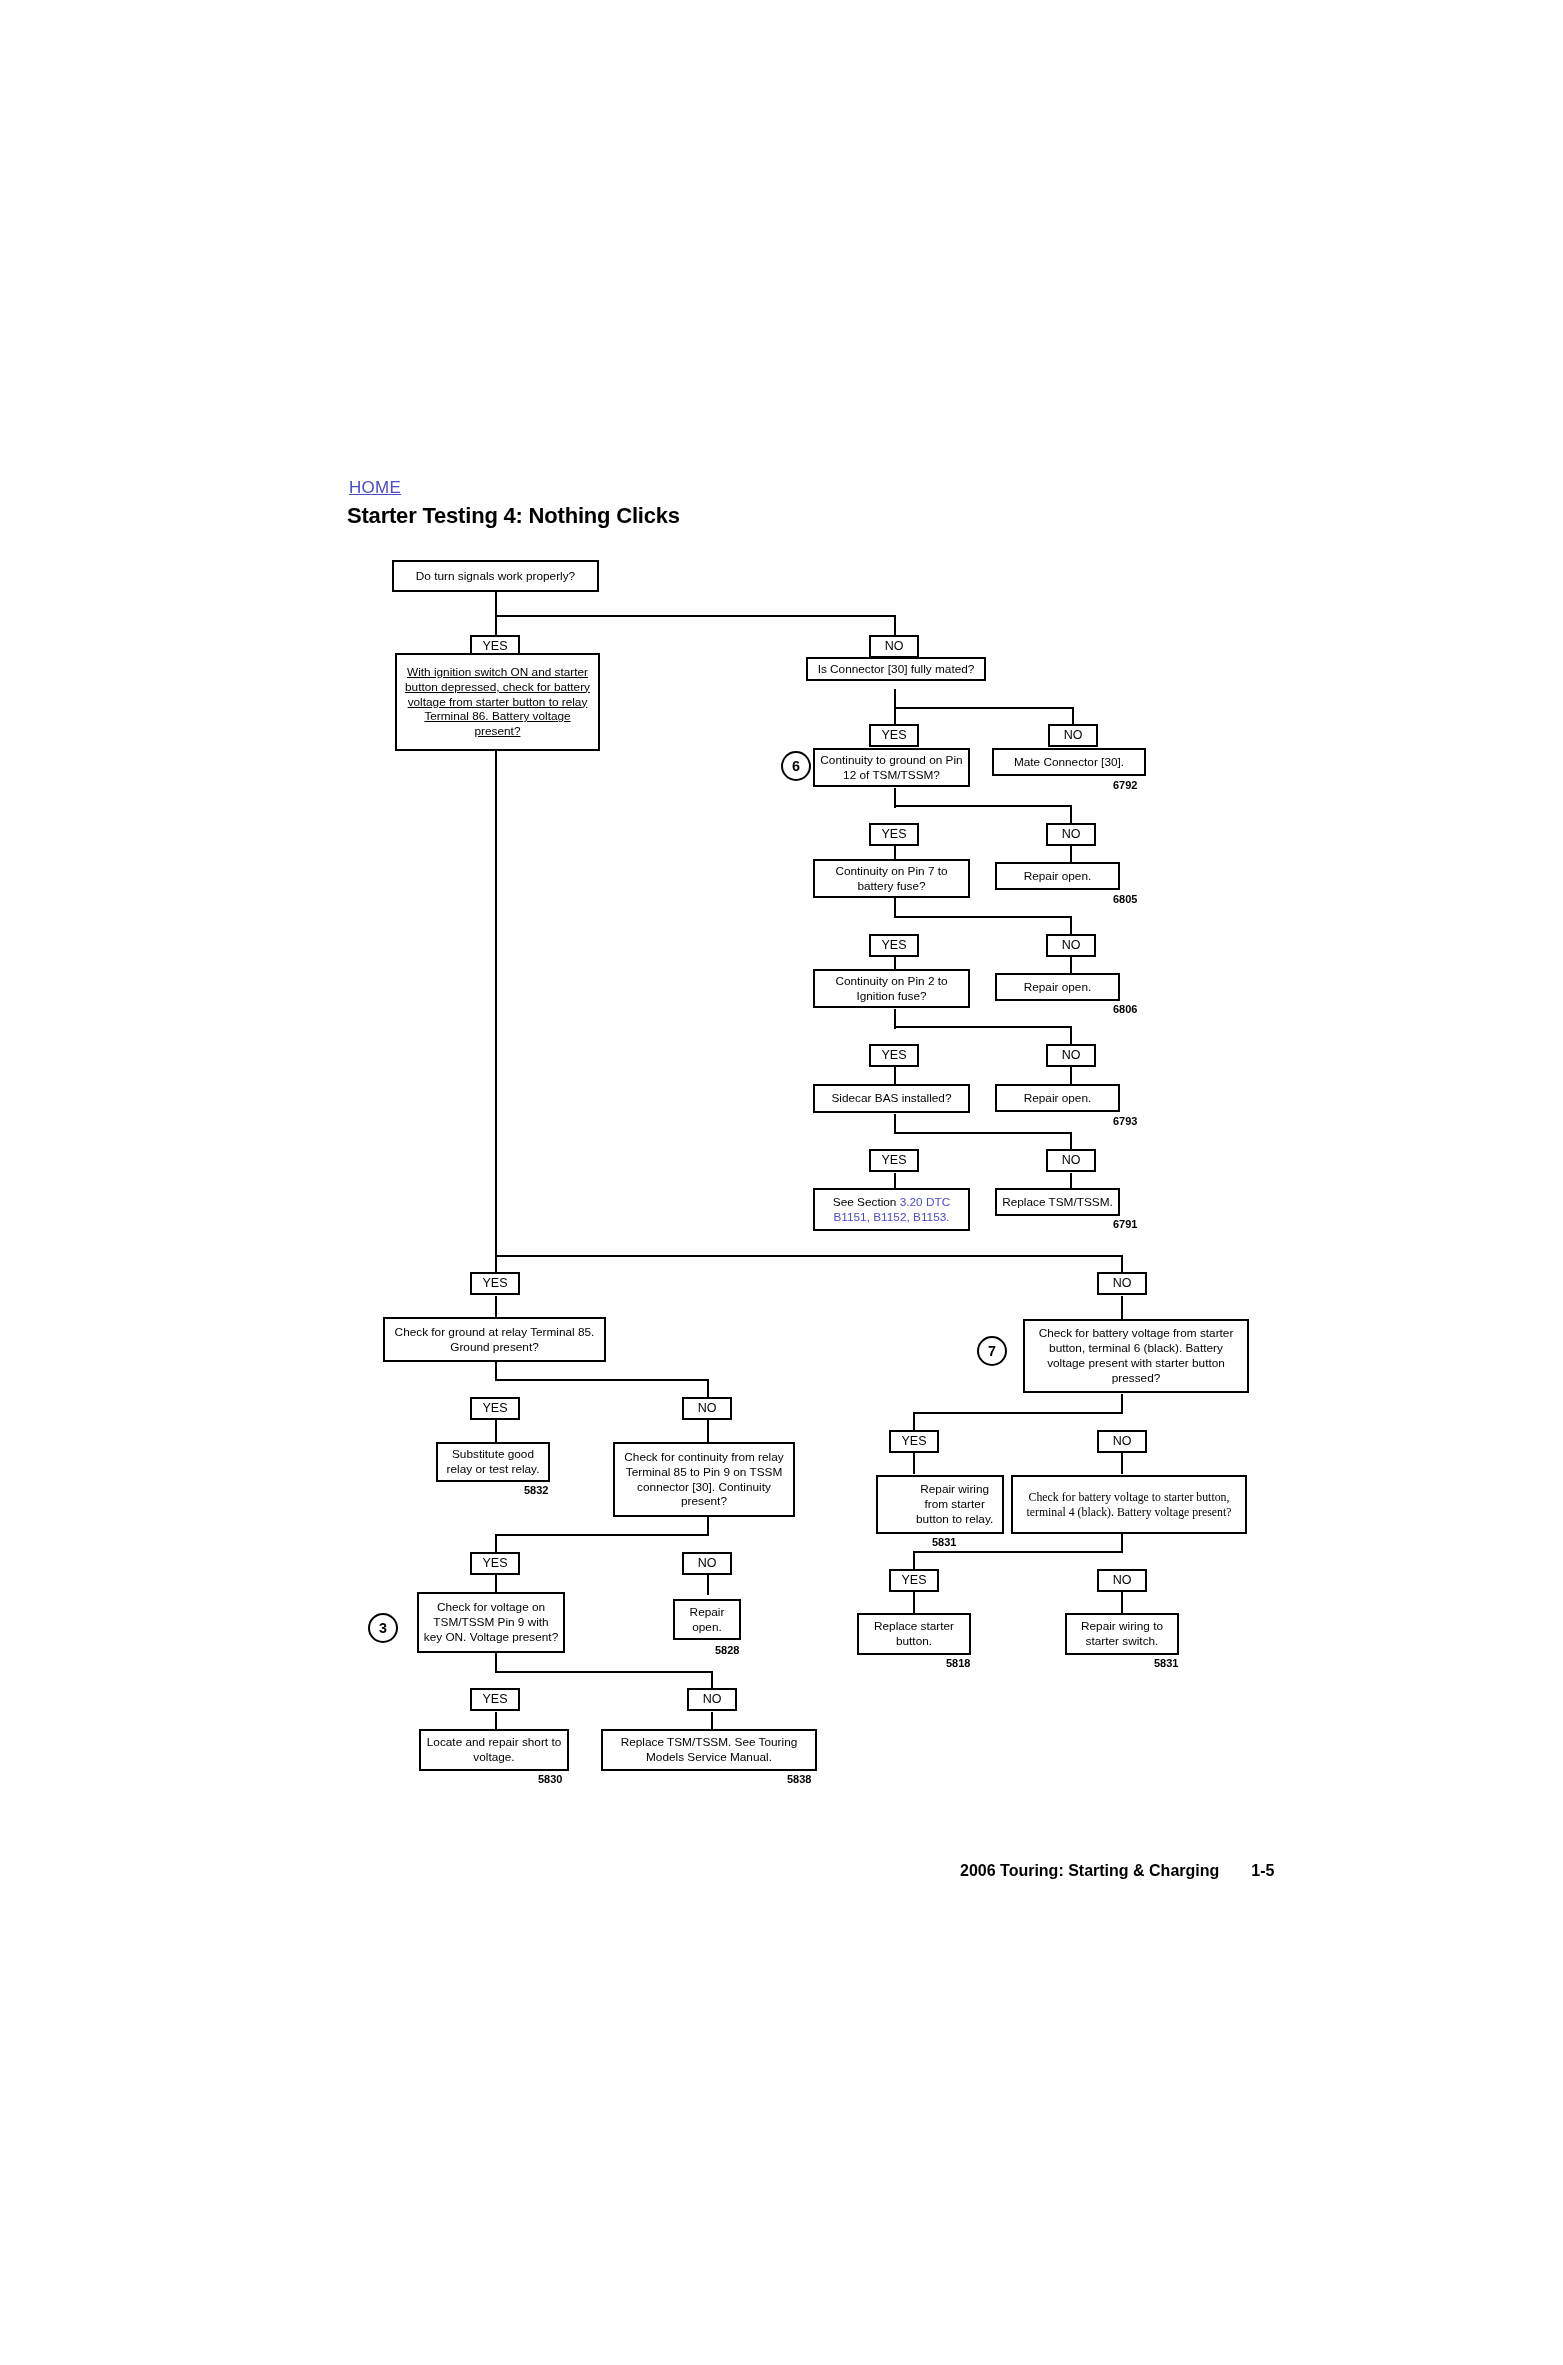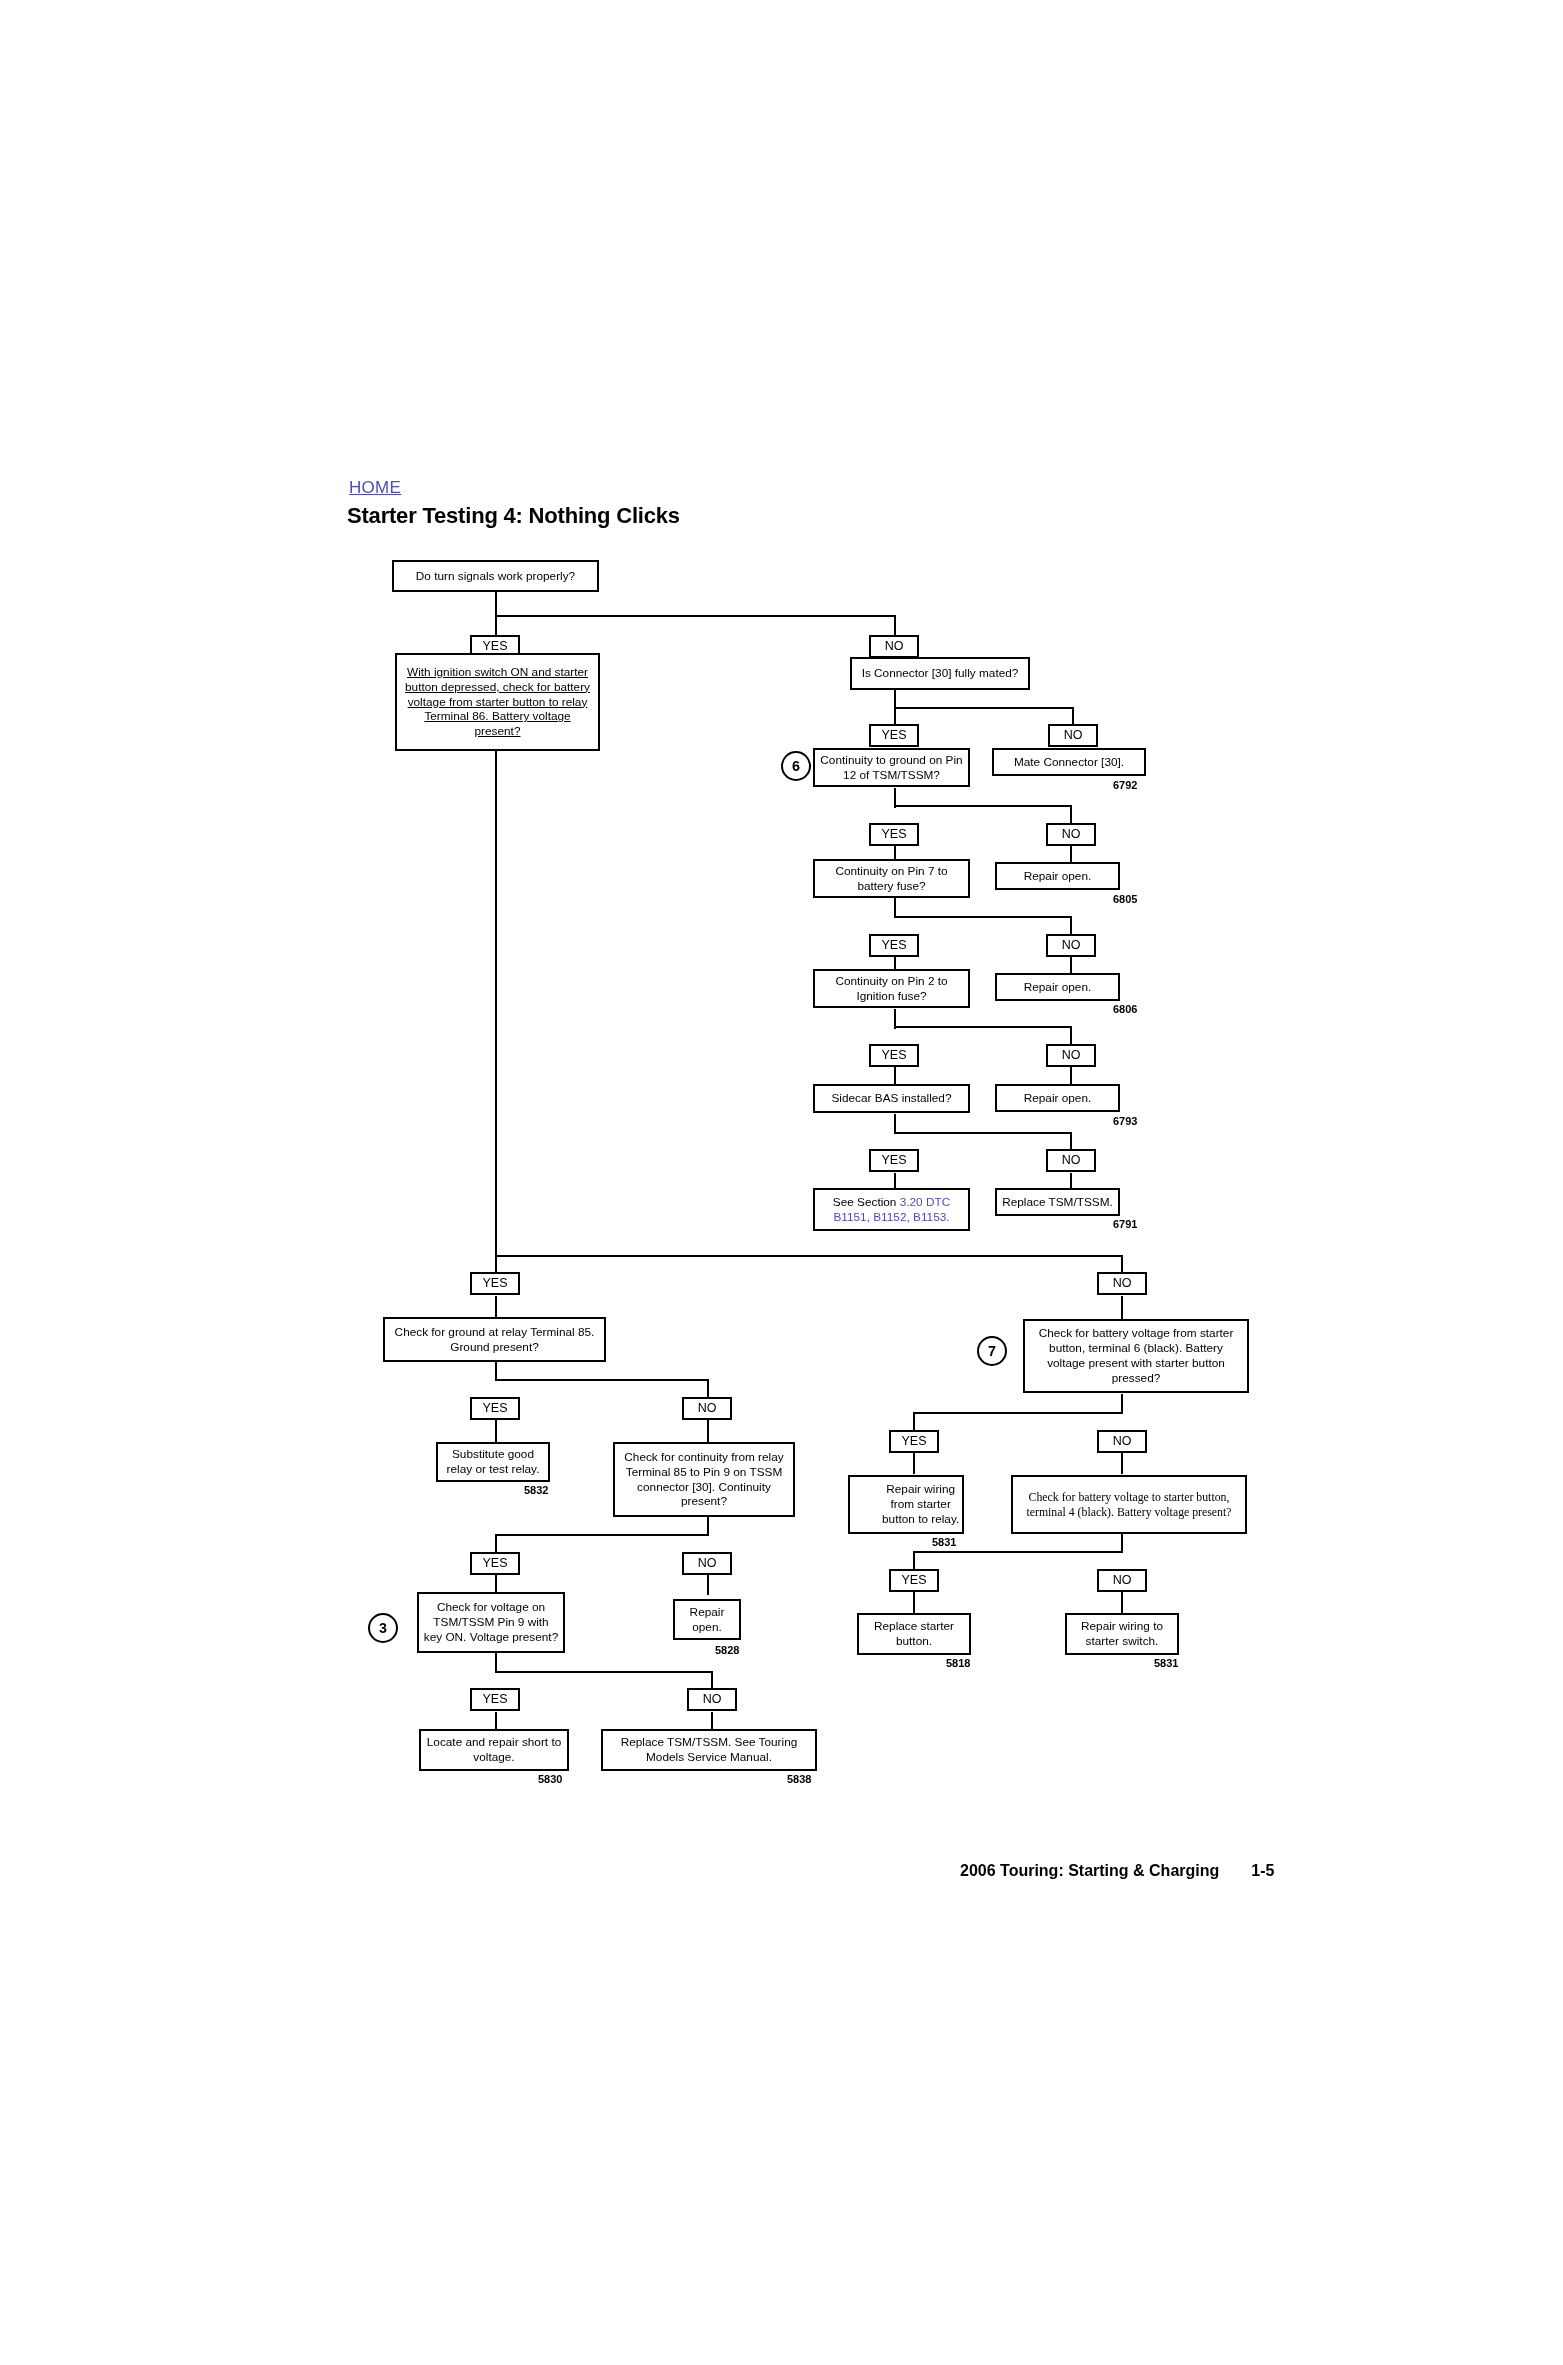--- a/index.html
+++ b/index.html
@@ -135,21 +135,21 @@
 
   <div class="vline" style="left:894px; top:615px; height:22px;"></div>
 
   <div class="yn" style="left:470px; top:635px;">YES</div>
   <div class="yn" style="left:869px; top:635px;">NO</div>
 
   <div class="vline" style="left:495px; top:658px; height:22px;"></div>
   <div class="node" style="left:395px; top:653px; width:205px; height:98px; padding:3.6px 7.1px;text-decoration:underline;">With ignition switch ON and starter button depressed, check for battery voltage from starter button to relay Terminal 86. Battery voltage present?</div>
 
   <div class="vline" style="left:894px; top:658px; height:16px;"></div>
-  <div class="node" style="left:850px; top:657px; width:180px; height:33px;">Is Connector [30] fully mated?</div>
+  <div class="node" style="left:806px; top:657px; width:180px; height:24px;">Is Connector [30] fully mated?</div>
 
   <div class="vline" style="left:894px; top:689px; height:19.6px;"></div>
   <div class="hline" style="left:894px; top:707px; width:180px;"></div>
   <div class="vline" style="left:1072px; top:707px; height:19.6px;"></div>
   <div class="vline" style="left:894px; top:707px; height:19.6px;"></div>
 
   <div class="yn" style="left:869px; top:724px;">YES</div>
   <div class="yn" style="left:1048px; top:724px;">NO</div>
 
   <div class="vline" style="left:894px; top:748px; height:22px;"></div>
@@ -270,21 +270,21 @@
   <div class="node" style="left:1023px; top:1319px; width:226px; height:74px; padding:2.7px 5.3px;">Check for battery voltage from starter button, terminal 6 (black). Battery voltage present with starter button pressed?</div>
 
   <div class="vline" style="left:1121px; top:1394px; height:19.6px;"></div>
   <div class="hline" style="left:913px; top:1412px; width:209px;"></div>
   <div class="vline" style="left:913px; top:1412px; height:19.6px;"></div>
   <div class="yn" style="left:889px; top:1430px;">YES</div>
   <div class="yn" style="left:1097px; top:1430px;">NO</div>
   <div class="vline" style="left:913px; top:1453px; height:21.4px;"></div>
   <div class="vline" style="left:1121px; top:1453px; height:21.4px;"></div>
 
-  <div class="node" style="left:848px; top:1475px; width:116px; height:59px;padding-left:32px;">Repair wiring from starter button to relay.</div>
+  <div class="node" style="left:876px; top:1475px; width:128px; height:59px;padding-left:32px;">Repair wiring from starter button to relay.</div>
   <div class="code" style="left:932px; top:1536px;">5831</div>
 
   <div class="node" style="left:1011px; top:1475px; width:236px; height:59px; padding:2.7px 5.3px;font-family:Liberation Serif, serif;">Check for battery voltage to starter button, terminal 4 (black). Battery voltage present?</div>
 
   <div class="vline" style="left:1121px; top:1533px; height:19.6px;"></div>
   <div class="hline" style="left:913px; top:1551px; width:209px;"></div>
   <div class="vline" style="left:913px; top:1551px; height:19.6px;"></div>
   <div class="yn" style="left:889px; top:1569px;">YES</div>
   <div class="yn" style="left:1097px; top:1569px;">NO</div>
   <div class="vline" style="left:913px; top:1592px; height:21.4px;"></div>

